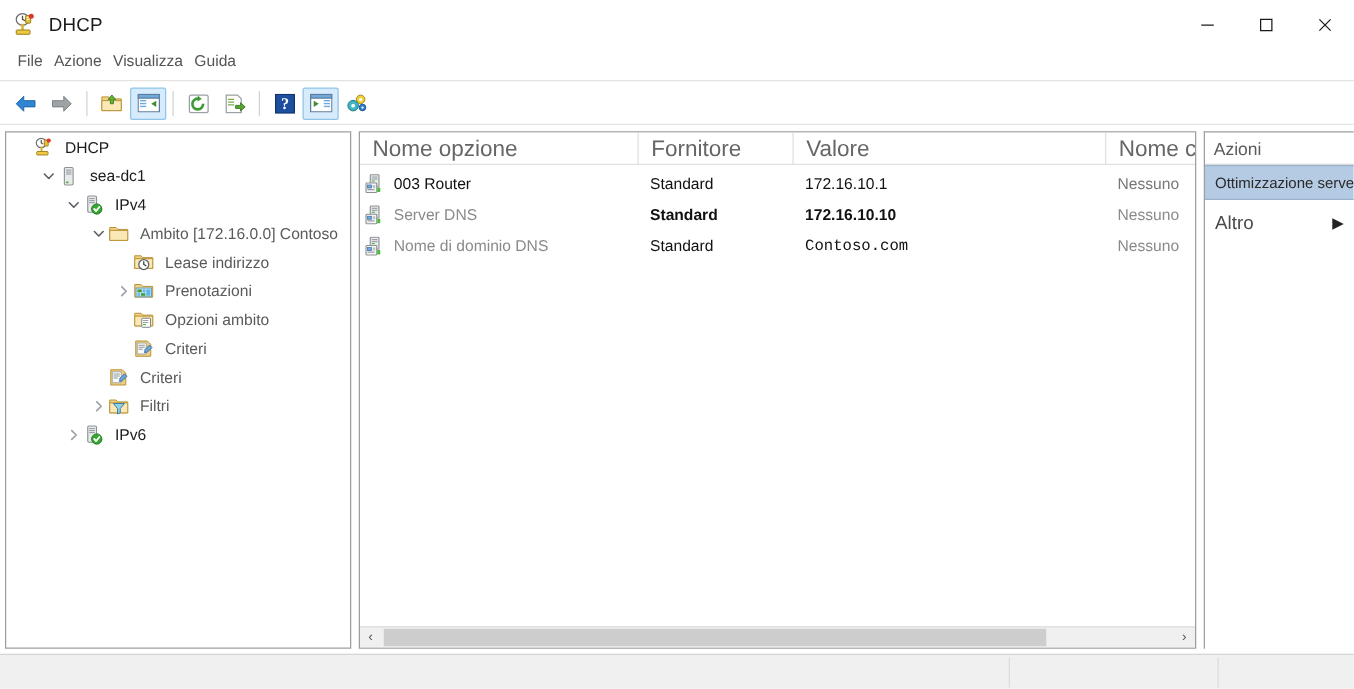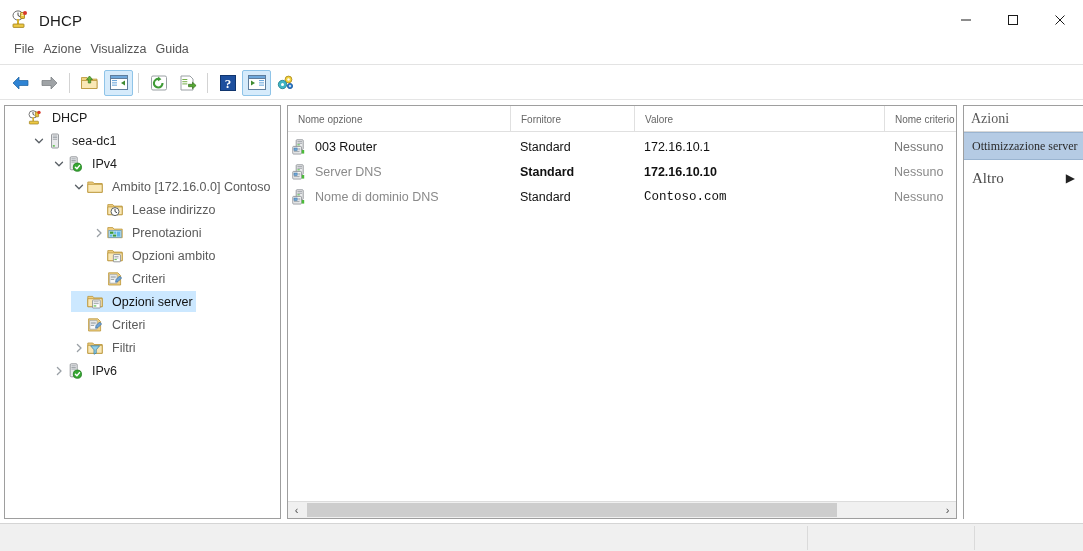--- a/index.html
+++ b/index.html
@@ -118,21 +118,21 @@
     overflow: hidden;
   }
   .lheader {
     position: absolute; left: 0; top: 0; width: 100%; height: 26px;
     background: #ffffff;
     border-bottom: 1px solid #e0e0e0;
     box-sizing: border-box;
   }
   .lhcell {
     position: absolute; top: 0; height: 26px;
-    font-size: 10px; color: #666;
+    font-size: 18px; color: #666;
     display: flex; align-items: center;
     padding-left: 10px; box-sizing: border-box;
     border-left: 1px solid #e0e0e0;
   }
   .lhcell.first { border-left: none; }
   .lrow {
     position: absolute; left: 0; width: 100%; height: 24px;
   }
   .lcell {
     position: absolute; top: 0; height: 24px;
@@ -170,21 +170,20 @@
 
   
   .actionpane {
     position: absolute; left: 963px; top: 105px;
     width: 120px; height: 414px;
     background: #ffffff;
     border-left: 1px solid #9e9e9e;
     border-top: 1px solid #9e9e9e;
     box-sizing: border-box;
     overflow: hidden;
-    font-family: Liberation Serif, serif;
   }
   .ap-header {
     height: 26px; display: flex; align-items: center;
     padding-left: 7px;
     font-size: 14px; color: #5a5a5a;
     border-bottom: 1px solid #d8d8d8;
     box-sizing: border-box;
   }
   .ap-item {
     height: 28px; display: flex; align-items: center;
@@ -450,33 +449,20 @@
         <span class="ticon"><svg width="16" height="16" viewBox="0 0 16 16">
       <path d="M1.6 1.8 h9.2 l2.8 2.8 v9.4 h-12 z" fill="#f0cf82" stroke="#b99437" stroke-width=".8"></path>
       <path d="M2.8 3.4 h7.2 v8.8 h-7.2 z" fill="#fbfbfb" stroke="#9aa0a5" stroke-width=".7"></path>
       <rect x="3.8" y="4.8" width="5" height=".8" fill="#8e959b"></rect>
       <rect x="3.8" y="6.4" width="5" height=".8" fill="#8e959b"></rect>
       <rect x="3.8" y="8" width="3.4" height=".8" fill="#8e959b"></rect>
       <path d="M9 8.6 l3.6 -3.6 l2 2 l-3.6 3.6 l-2.4 .6 z" fill="#6da3d6" stroke="#3f6f9f" stroke-width=".7"></path>
     </svg></span>
         <span class="tlabel">Criteri</span>
       </div>
-      <div class="tnode sel" style="padding-left: 66px;">
-        <div class="selbg" style="left: 66px; right: 0px; width: auto; max-width: 125px;"></div>
-        <span class="tw"></span>
-        <span class="ticon"><svg width="16" height="16" viewBox="0 0 16 16">
-      <path d="M0.8 2.4 h5 l1.3 1.5 h8.1 v8.8 h-14.4 z" fill="#f0cf82" stroke="#b99437" stroke-width=".8"></path>
-      <path d="M0.8 4.7 h14.4 v8 h-14.4 z" fill="#fae8b6" stroke="#b99437" stroke-width=".8"></path>
-      <rect x="5.6" y="6" width="7.6" height="8" rx=".5" fill="#fff" stroke="#7d8489" stroke-width=".8"></rect>
-      <rect x="6.7" y="7.4" width="5" height=".9" fill="#9aa0a5"></rect>
-      <rect x="6.7" y="9.2" width="5" height=".9" fill="#9aa0a5"></rect>
-      <rect x="6.7" y="11.4" width="2.6" height="1.1" fill="#4cbb3a"></rect>
-    </svg></span>
-        <span class="tlabel">Opzioni server</span>
-      </div>
       <div class="tnode" style="padding-left: 66px;">
         <span class="tw"></span>
         <span class="ticon"><svg width="16" height="16" viewBox="0 0 16 16">
       <path d="M1.6 1.8 h9.2 l2.8 2.8 v9.4 h-12 z" fill="#f0cf82" stroke="#b99437" stroke-width=".8"></path>
       <path d="M2.8 3.4 h7.2 v8.8 h-7.2 z" fill="#fbfbfb" stroke="#9aa0a5" stroke-width=".7"></path>
       <rect x="3.8" y="4.8" width="5" height=".8" fill="#8e959b"></rect>
       <rect x="3.8" y="6.4" width="5" height=".8" fill="#8e959b"></rect>
       <rect x="3.8" y="8" width="3.4" height=".8" fill="#8e959b"></rect>
       <path d="M9 8.6 l3.6 -3.6 l2 2 l-3.6 3.6 l-2.4 .6 z" fill="#6da3d6" stroke="#3f6f9f" stroke-width=".7"></path>
     </svg></span>

